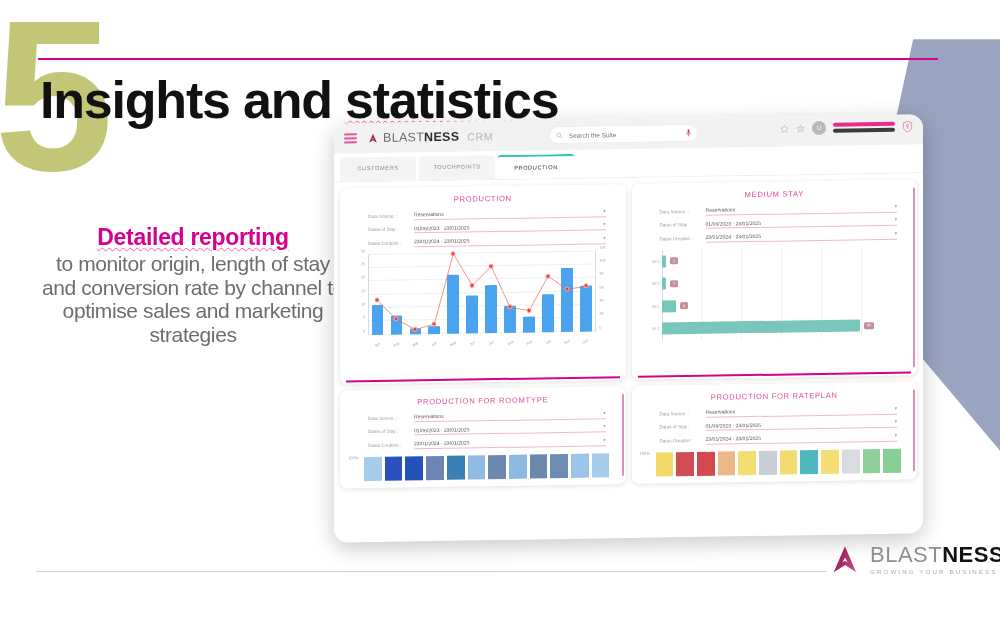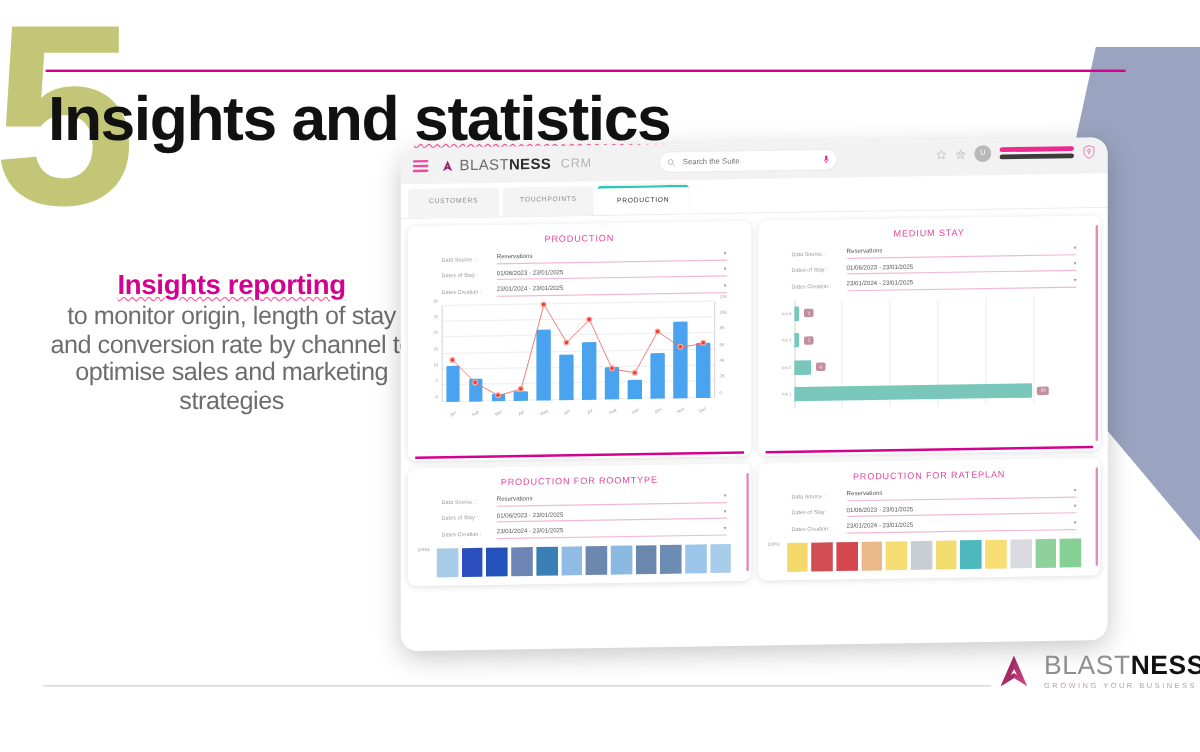--- a/index.html
+++ b/index.html
@@ -177,21 +177,21 @@
 <body>
 
 <div class="bg-parallelogram"></div>
 <div class="big-five">5</div>
 <div class="magenta-rule"></div>
 <div class="page-title">
   <span>Insights and </span><span class="squiggle">statistics</span>
 </div>
 
 <div class="copy">
-  <p class="copy-lead squiggle">Insights reporting</p>
+  <p class="copy-lead squiggle">Detailed reporting</p>
   <p class="copy-body">to monitor origin, length of stay and conversion rate by channel to optimise sales and marketing strategies</p>
 </div>
 
 <div class="bottom-rule"></div>
 
 <div class="brand">
   <svg class="brand-mark" viewBox="0 0 40 34">
     <defs>
         <linearGradient id="bg1" x1="0" y1="0" x2="1" y2="1">
       <stop offset="0" stop-color="#8d1b52"></stop>

